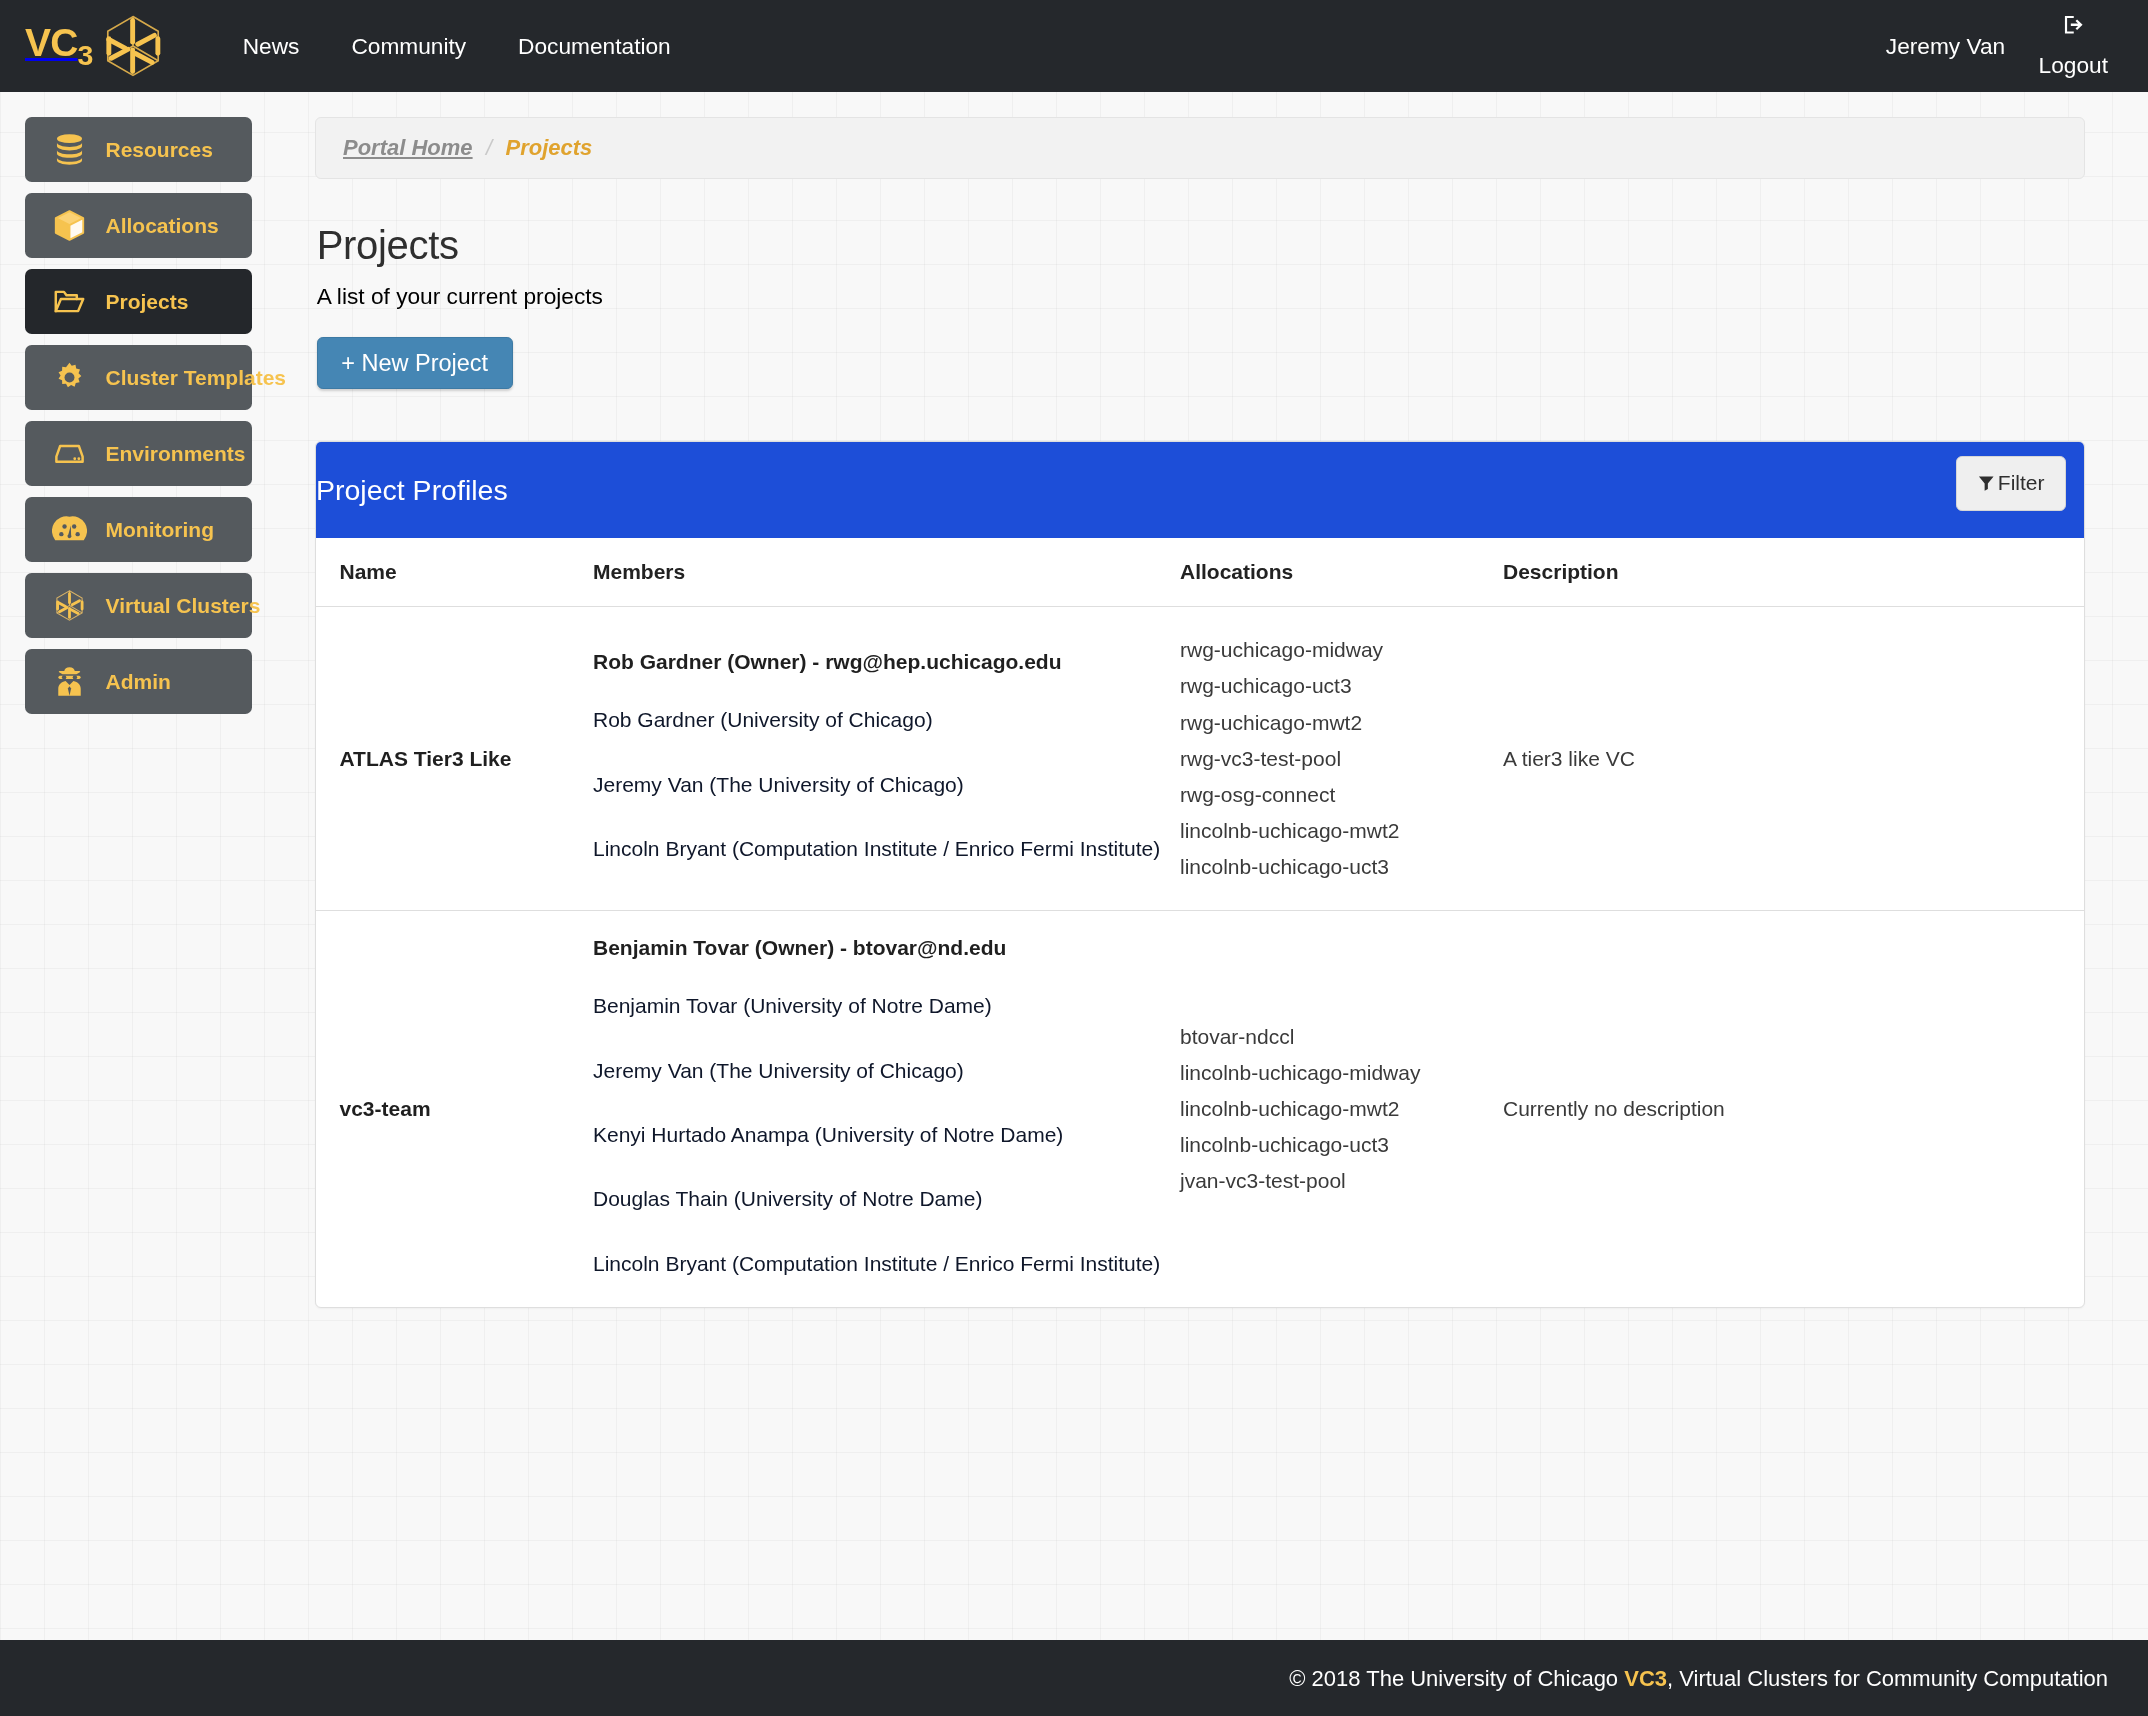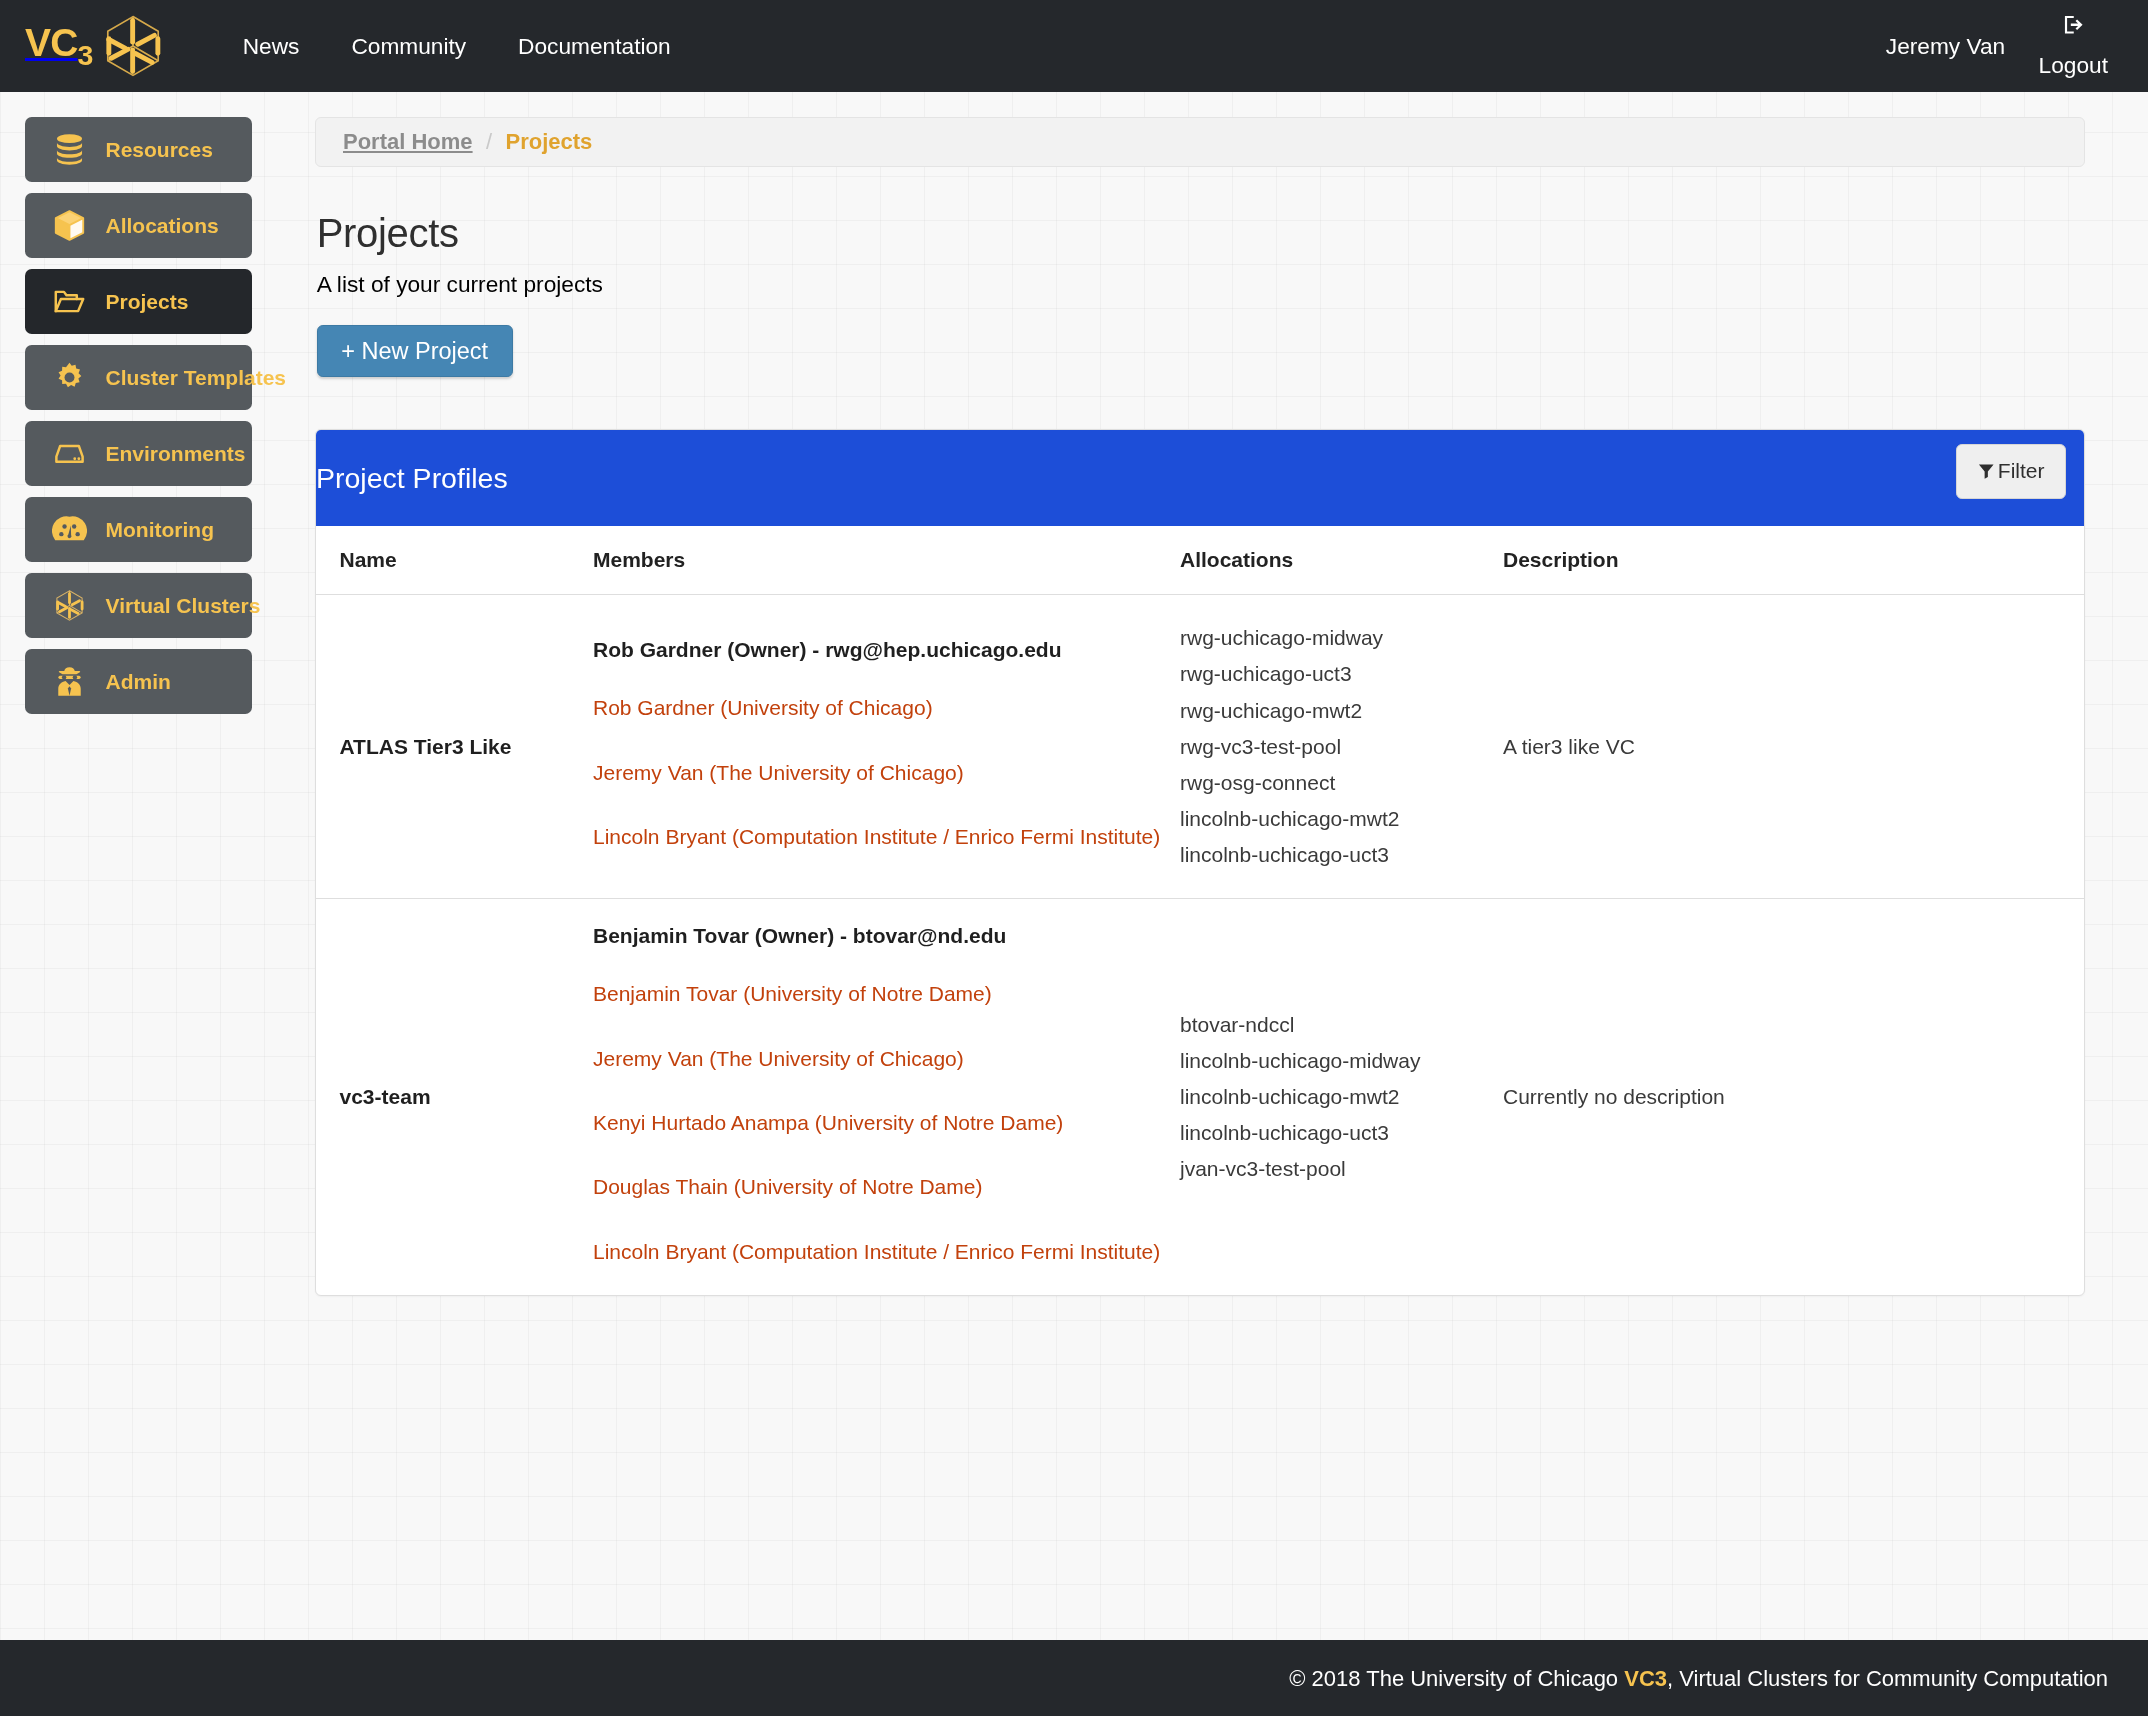--- a/index.html
+++ b/index.html
@@ -124,27 +124,28 @@
   
   #main {
     flex: 1;
     padding: 25px 63px 0 63px;
     min-width: 0;
   }
   #breadcrumb {
     background: #f2f2f2;
     border: 0.8px solid #e4e4e4;
     border-radius: 5.9px;
-    height: 50px;
+    height: 62px;
     display: flex;
     align-items: center;
     padding-left: 27px;
     gap: 13.4px;
     font-size: 22px;
     font-weight: bold;
+    font-style: italic;
   }
   .crumb-home { color: #8c8c8c; }
   .crumb-sep { color: #c9c9c9; font-weight: normal; }
   .crumb-active { color: #e0a32e; }
 
   #page-title {
     font-size: 40px;
     font-weight: normal;
     color: #2f2f2f;
     margin: 44px 0 0 1.7px;
@@ -227,21 +228,21 @@
   tbody td {
     vertical-align: middle;
     border-bottom: 0.8px solid #dedede;
     padding: 25px 0;
     font-size: 21px;
     color: #3a3a3a;
   }
   tbody tr:last-child td { border-bottom: none; }
   td.c-name { padding-left: 23.5px; font-weight: bold; color: #1f1f1f; }
   .mem-owner { font-weight: bold; color: #1f1f1f; margin-bottom: 6.7px; }
-  .mem-line { color: #c2410c; line-height: 1.78; margin-top: 27px; }
+  .mem-line { color: #0f172a; line-height: 1.78; margin-top: 27px; }
   .alloc-line { color: #3a3a3a; line-height: 1.72; }
 
   
   #footer {
     position: absolute;
     left: 0; right: 0; bottom: 0;
     height: 77px;
     background: #25282c;
     display: flex;
     align-items: center;

